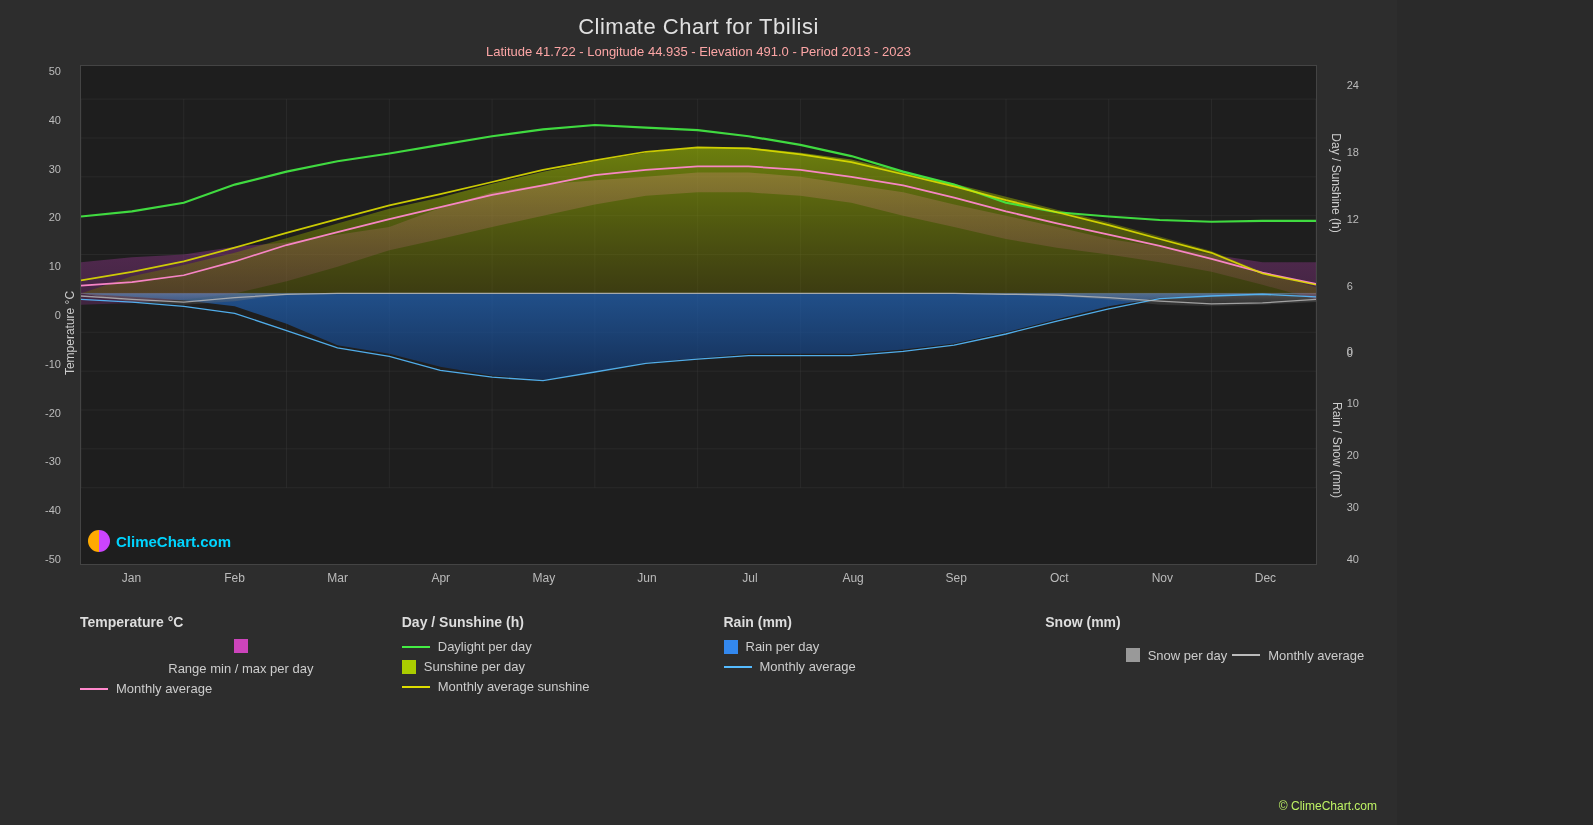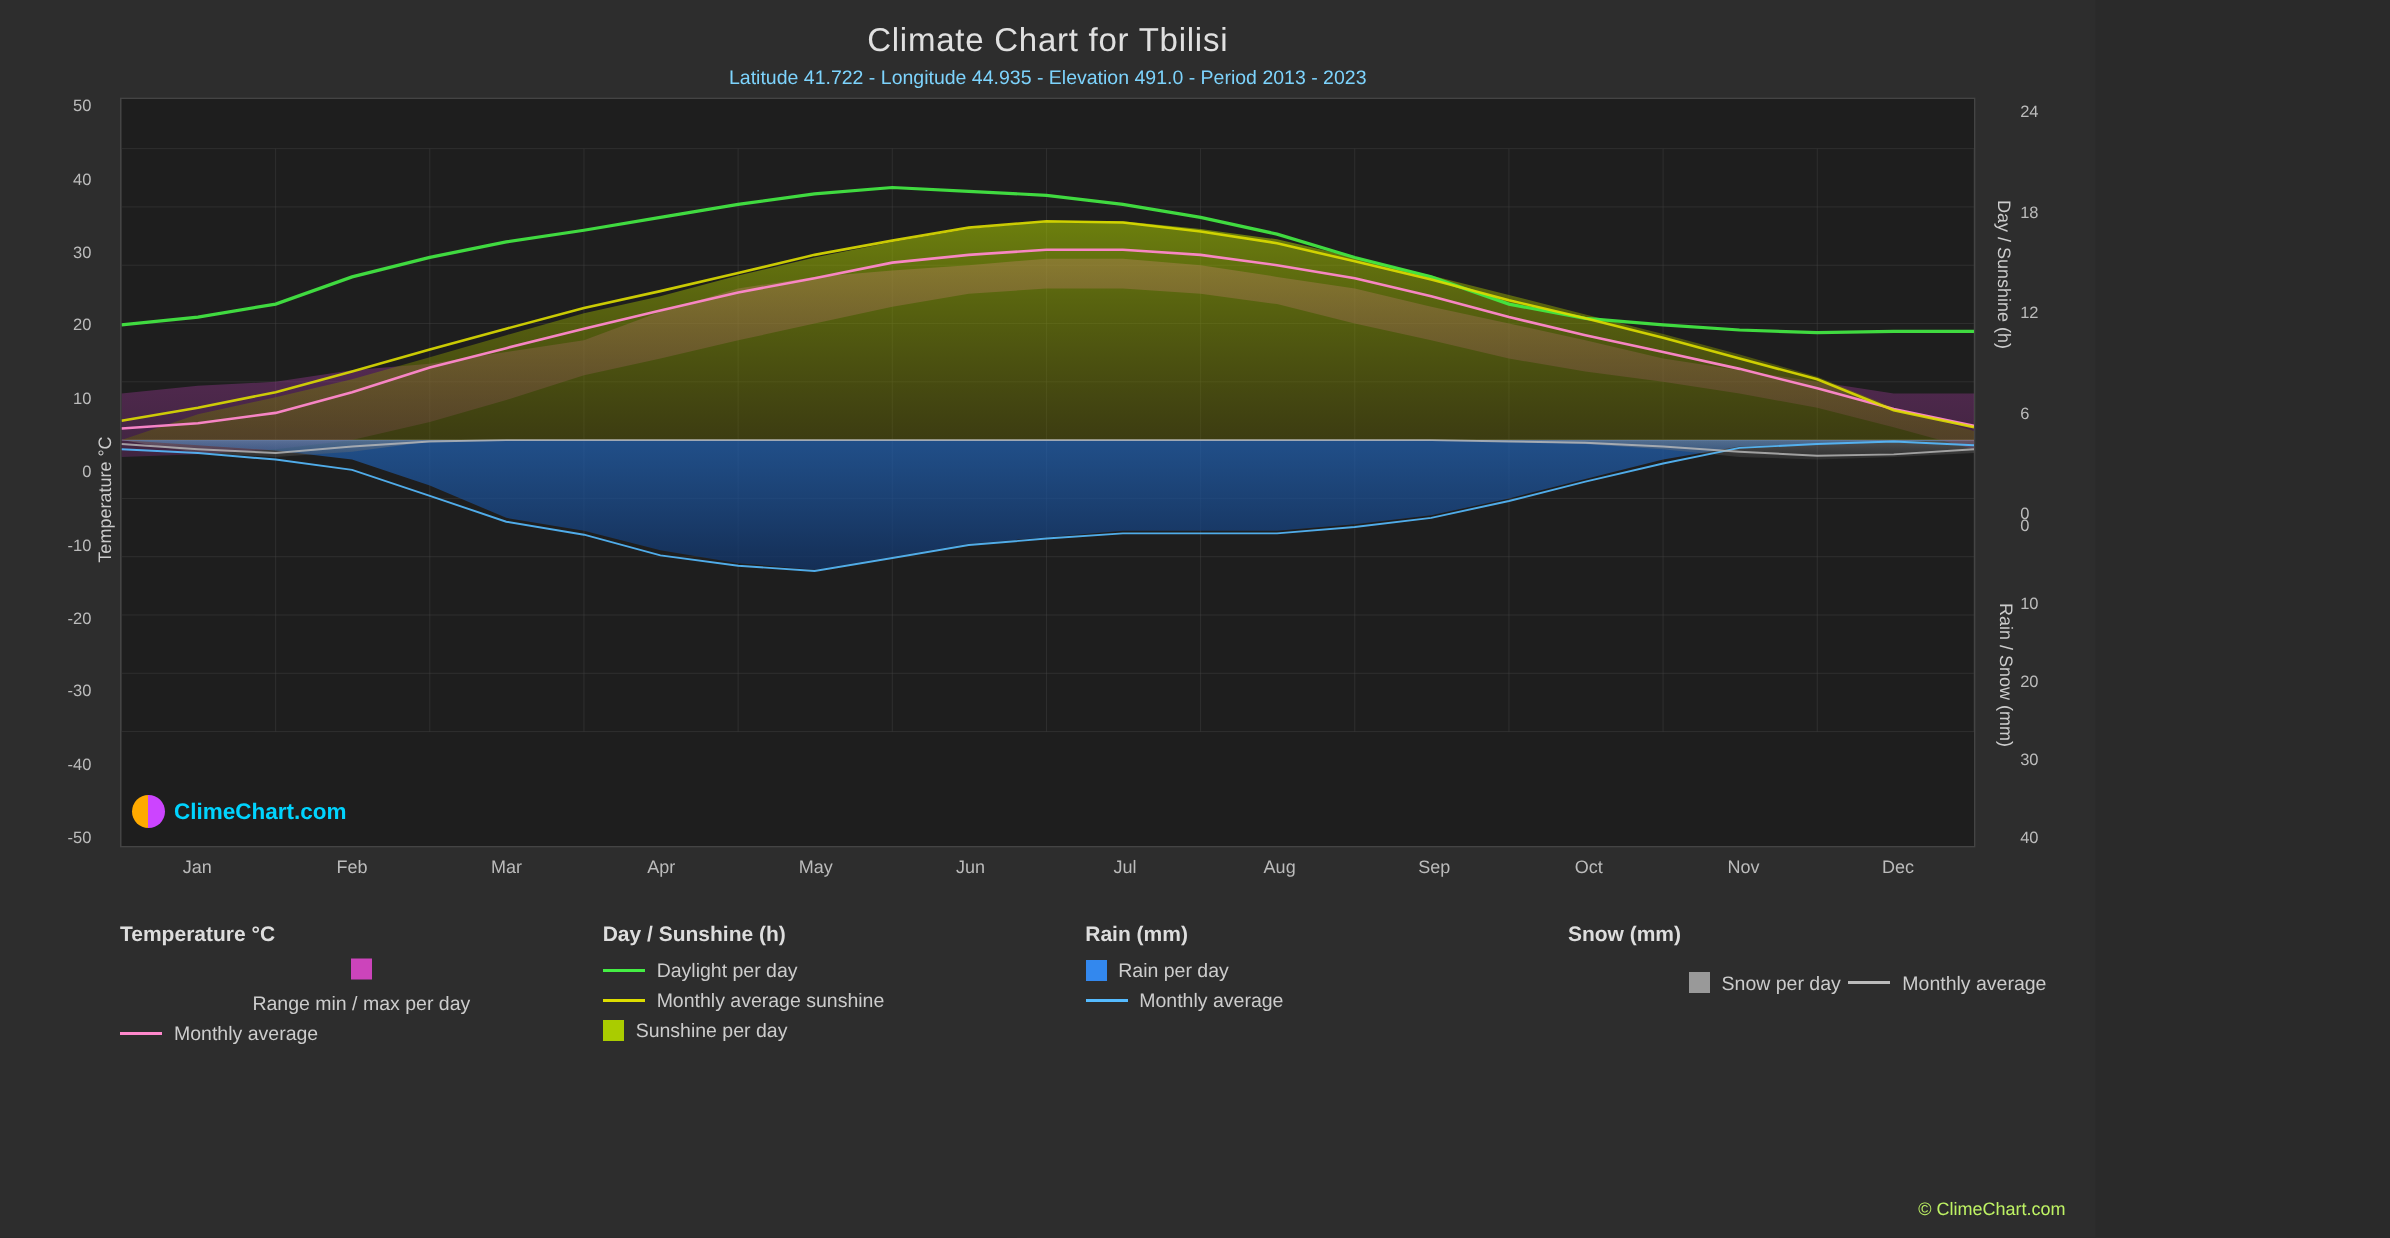--- a/index.html
+++ b/index.html
@@ -20,21 +20,21 @@
     .chart-title {
       text-align: center;
       color: #e0e0e0;
       font-size: 22px;
       font-weight: normal;
       padding-top: 14px;
       letter-spacing: 0.5px;
     }
     .chart-subtitle {
       text-align: center;
-      color: #7dd3fc;
+      color: #fca5a5;
       font-size: 13px;
       margin-top: 4px;
     }
     .logo-tr {
       position: absolute;
       right: 80px;
       top: 70px;
     }
     .logo-text {
       font-size: 16px;
@@ -79,21 +79,21 @@
       <span>20</span>
       <span>10</span>
       <span>0</span>
       <span>-10</span>
       <span>-20</span>
       <span>-30</span>
       <span>-40</span>
       <span>-50</span>
     </div>
 
-    <div style="position:absolute; right:-42px; top:4px; height:280px; display:flex; flex-direction:column; justify-content:space-between; font-size:11px; color:#bbb;">
+    <div style="position:absolute; right:-42px; top:14px; height:280px; display:flex; flex-direction:column; justify-content:space-between; font-size:11px; color:#bbb;">
       <span>24</span>
       <span>18</span>
       <span>12</span>
       <span>6</span>
       <span>0</span>
     </div>
 
     <div style="position:absolute; right:-42px; top:280px; height:220px; display:flex; flex-direction:column; justify-content:space-between; font-size:11px; color:#bbb;">
       <span>0</span>
       <span>10</span>
@@ -229,27 +229,27 @@
       </div>
     </div>
 
     <div style="flex:1; display:flex; flex-direction:column; gap:5px;">
       <div style="font-size:14px; color:#ddd; font-weight:bold; margin-bottom:4px;">Day / Sunshine (h)</div>
       <div style="display:flex; align-items:center; gap:8px; font-size:13px; color:#ccc;">
         <span style="display:inline-block; width:28px; height:2px; background:#44ee44;"></span>
         <span>Daylight per day</span>
       </div>
       <div style="display:flex; align-items:center; gap:8px; font-size:13px; color:#ccc;">
+        <span style="display:inline-block; width:14px; height:14px; background:#aacc00;"></span>
+        <span>Sunshine per day</span>
+      </div>
+      <div style="display:flex; align-items:center; gap:8px; font-size:13px; color:#ccc;">
         <span style="display:inline-block; width:28px; height:2px; background:#dddd00;"></span>
         <span>Monthly average sunshine</span>
       </div>
-      <div style="display:flex; align-items:center; gap:8px; font-size:13px; color:#ccc;">
-        <span style="display:inline-block; width:14px; height:14px; background:#aacc00;"></span>
-        <span>Sunshine per day</span>
-      </div>
     </div>
 
     <div style="flex:1; display:flex; flex-direction:column; gap:5px;">
       <div style="font-size:14px; color:#ddd; font-weight:bold; margin-bottom:4px;">Rain (mm)</div>
       <div style="display:flex; align-items:center; gap:8px; font-size:13px; color:#ccc;">
         <span style="display:inline-block; width:14px; height:14px; background:#3388ee;"></span>
         <span>Rain per day</span>
       </div>
       <div style="display:flex; align-items:center; gap:8px; font-size:13px; color:#ccc;">
         <span style="display:inline-block; width:28px; height:2px; background:#55bbff;"></span>

